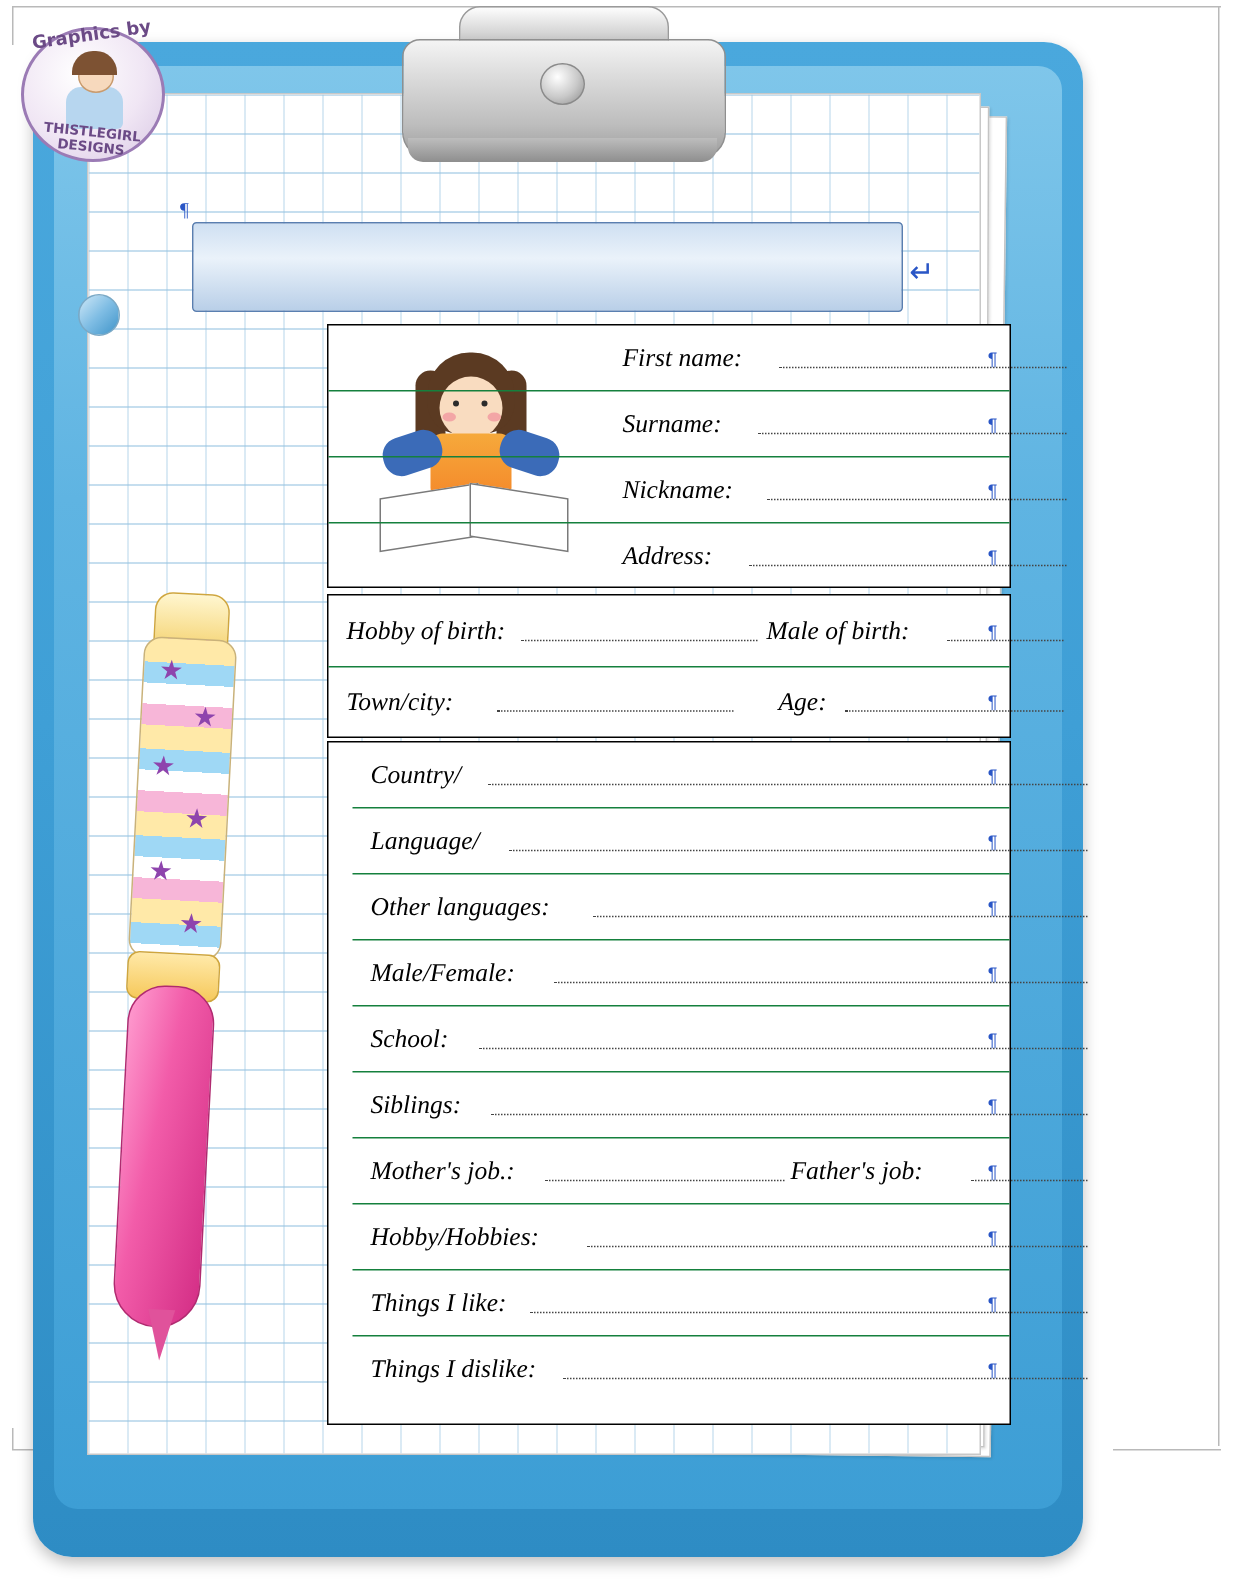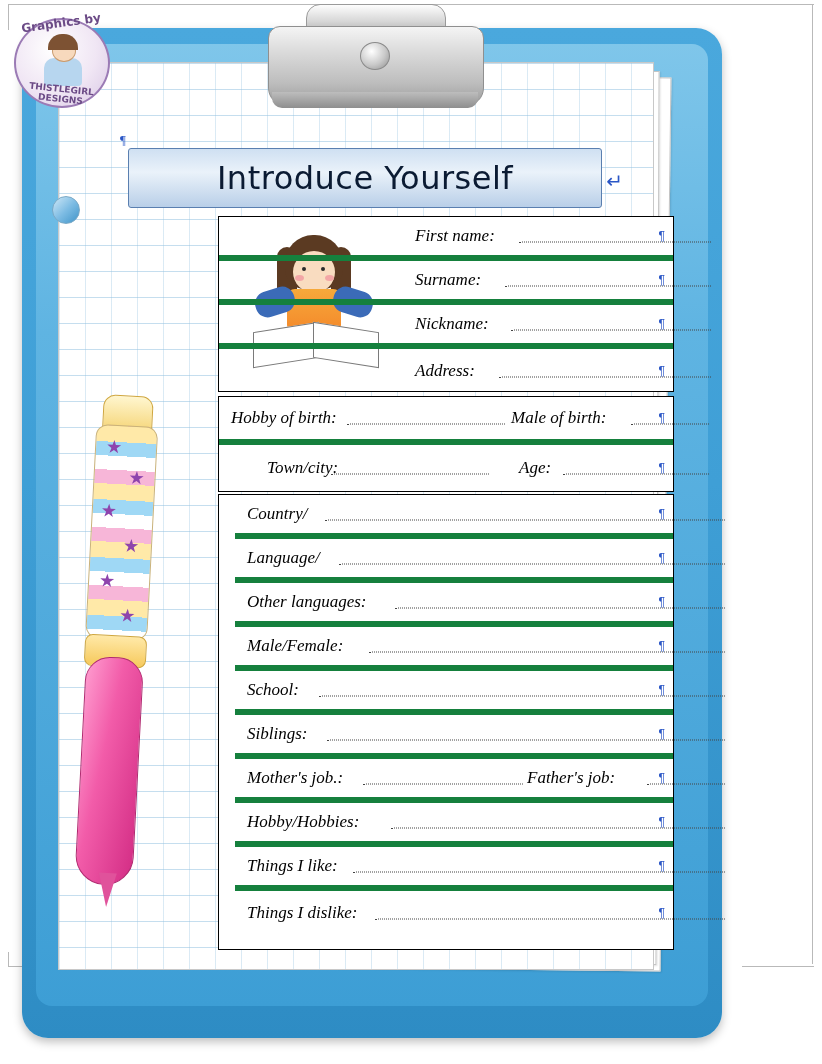--- a/index.html
+++ b/index.html
@@ -264,21 +264,21 @@
     border: 1px solid #000000;
     box-sizing: border-box;
   }
   #box1 { left: 98px; top: 86px; width: 456px; height: 176px; }
   #box2 { left: 98px; top: 266px; width: 456px; height: 96px; }
   #box3 { left: 98px; top: 364px; width: 456px; height: 456px; padding-left: 16px; }
 
   .row {
     position: relative;
     height: 44px;
-    border-bottom: 6px solid #15803d;
+    border-bottom: 1px solid #15803d;
     box-sizing: border-box;
   }
   .row:last-child { border-bottom: none; }
   #box3 .row { height: 44px; }
 
   .fld {
     position: absolute;
     top: 50%;
     transform: translateY(-50%);
     font-family: "Liberation Serif", serif;
@@ -424,21 +424,20 @@
     <div class="girl-hair"></div>
     <div class="logo-text-top">Graphics by</div>
     <div class="logo-text-bot">THISTLEGIRL DESIGNS</div>
   </div>
 
   <div id="ws">
 
     <div class="mark-top-left">¶</div>
 
     <div id="title-box">
-      <span id="title-text">Introduce Yourself</span>
       <span class="pilcrow-title">↵</span>
     </div>
 
     <div class="tbl" id="box1">
 
       <div id="girl-ill">
         <div class="g-hair-side-l"></div>
         <div class="g-hair-side-r"></div>
         <div class="g-hair"></div>
         <div class="g-face"></div>
@@ -480,21 +479,21 @@
 
     <div class="tbl" id="box2">
       <div class="row" style="height:48px;">
         <span class="fld" style="left:12px;">Hobby of birth:</span>
         <span class="dots" style="left:128px; width:158px;"></span>
         <span class="fld" style="left:292px;">Male of birth:</span>
         <span class="dots" style="left:412px; width:78px;"></span>
         <span class="rowmark">¶</span>
       </div>
       <div class="row" style="height:46px; border-bottom:none;">
-        <span class="fld" style="left:12px;margin-left:36px;">Town/city:</span>
+        <span class="fld" style="left:12px;">Town/city:</span>
         <span class="dots" style="left:112px; width:158px;"></span>
         <span class="fld" style="left:300px;">Age:</span>
         <span class="dots" style="left:344px; width:146px;"></span>
         <span class="rowmark">¶</span>
       </div>
     </div>
 
     <div class="tbl" id="box3">
 
       <div class="row">

